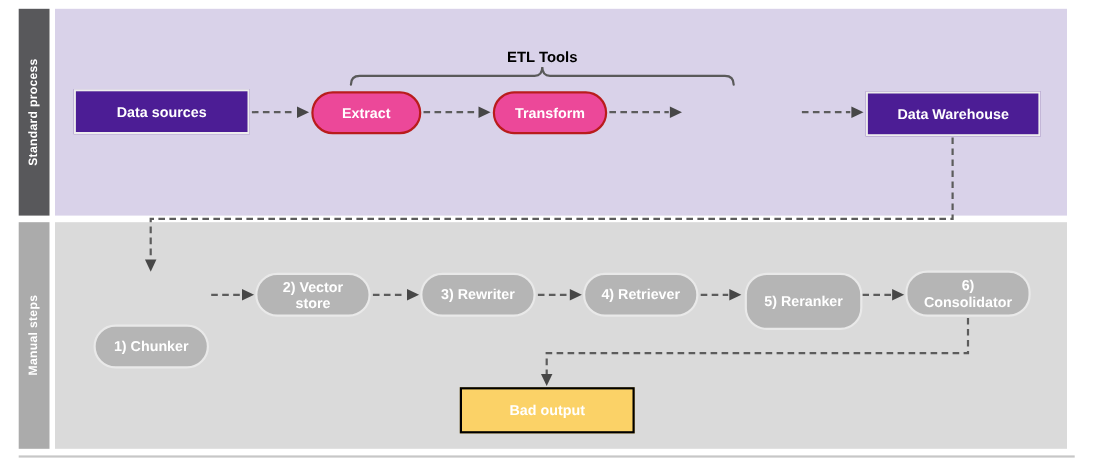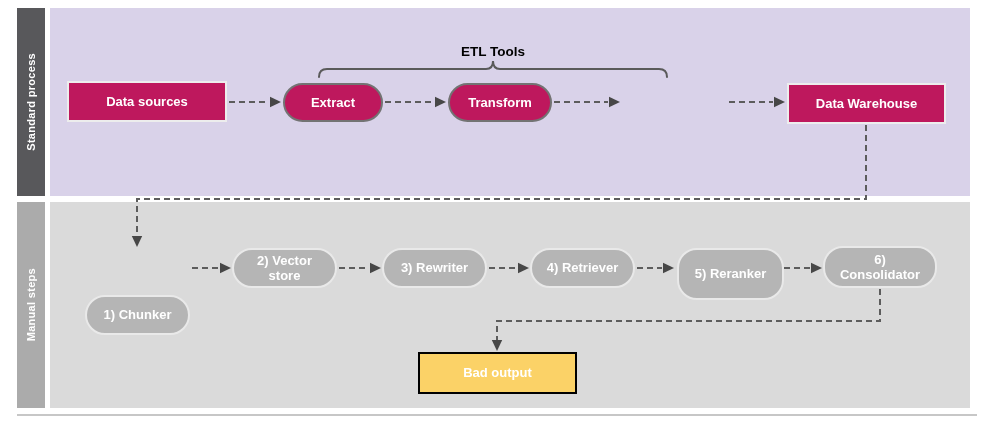--- a/index.html
+++ b/index.html
@@ -19,22 +19,22 @@
   .lane{position:absolute;left:50px;width:920px;}
   .lane-standard{top:8px;height:188px;background:#d9d2e9;}
   .lane-manual{top:202px;height:206px;background:#dadada;}
   .divider{position:absolute;left:17px;top:414px;width:960px;height:2px;background:#c7c7c7;}
   
   .node{
     position:absolute;display:flex;align-items:center;justify-content:center;
     color:#ffffff;font-weight:bold;font-size:13px;text-align:center;line-height:1.18;
     box-sizing:border-box;z-index:10;
   }
-  .rect{background:#be185d;border:2px solid #ededed;}
-  .pill-pink{background:#be185d;border:2px solid #737373;border-radius:20px;}
+  .rect{background:#4c1d95;border:2px solid #ededed;}
+  .pill-pink{background:#ec4899;border:2px solid #b91c1c;border-radius:20px;}
   .pill-gray{background:#b5b5b5;border:2px solid #e9e9e9;border-radius:20px;}
   .rect-yellow{background:#fbd267;border:2px solid #000000;}
   .node .lbl{padding:0 10px;}
   .n-datasources{left:67px;top:81px;width:160px;height:41px;}
   .n-extract{left:283px;top:83px;width:100px;height:39px;}
   .n-transform{left:448px;top:83px;width:104px;height:39px;}
   .n-load{left:622px;top:83px;width:105px;height:39px;}
   .n-warehouse{left:787px;top:83px;width:159px;height:41px;}
   .n-chunker{left:85px;top:248px;width:105px;height:40px;margin-top:47px;}
   .n-vectorstore{left:232px;top:248px;width:105px;height:40px;}

